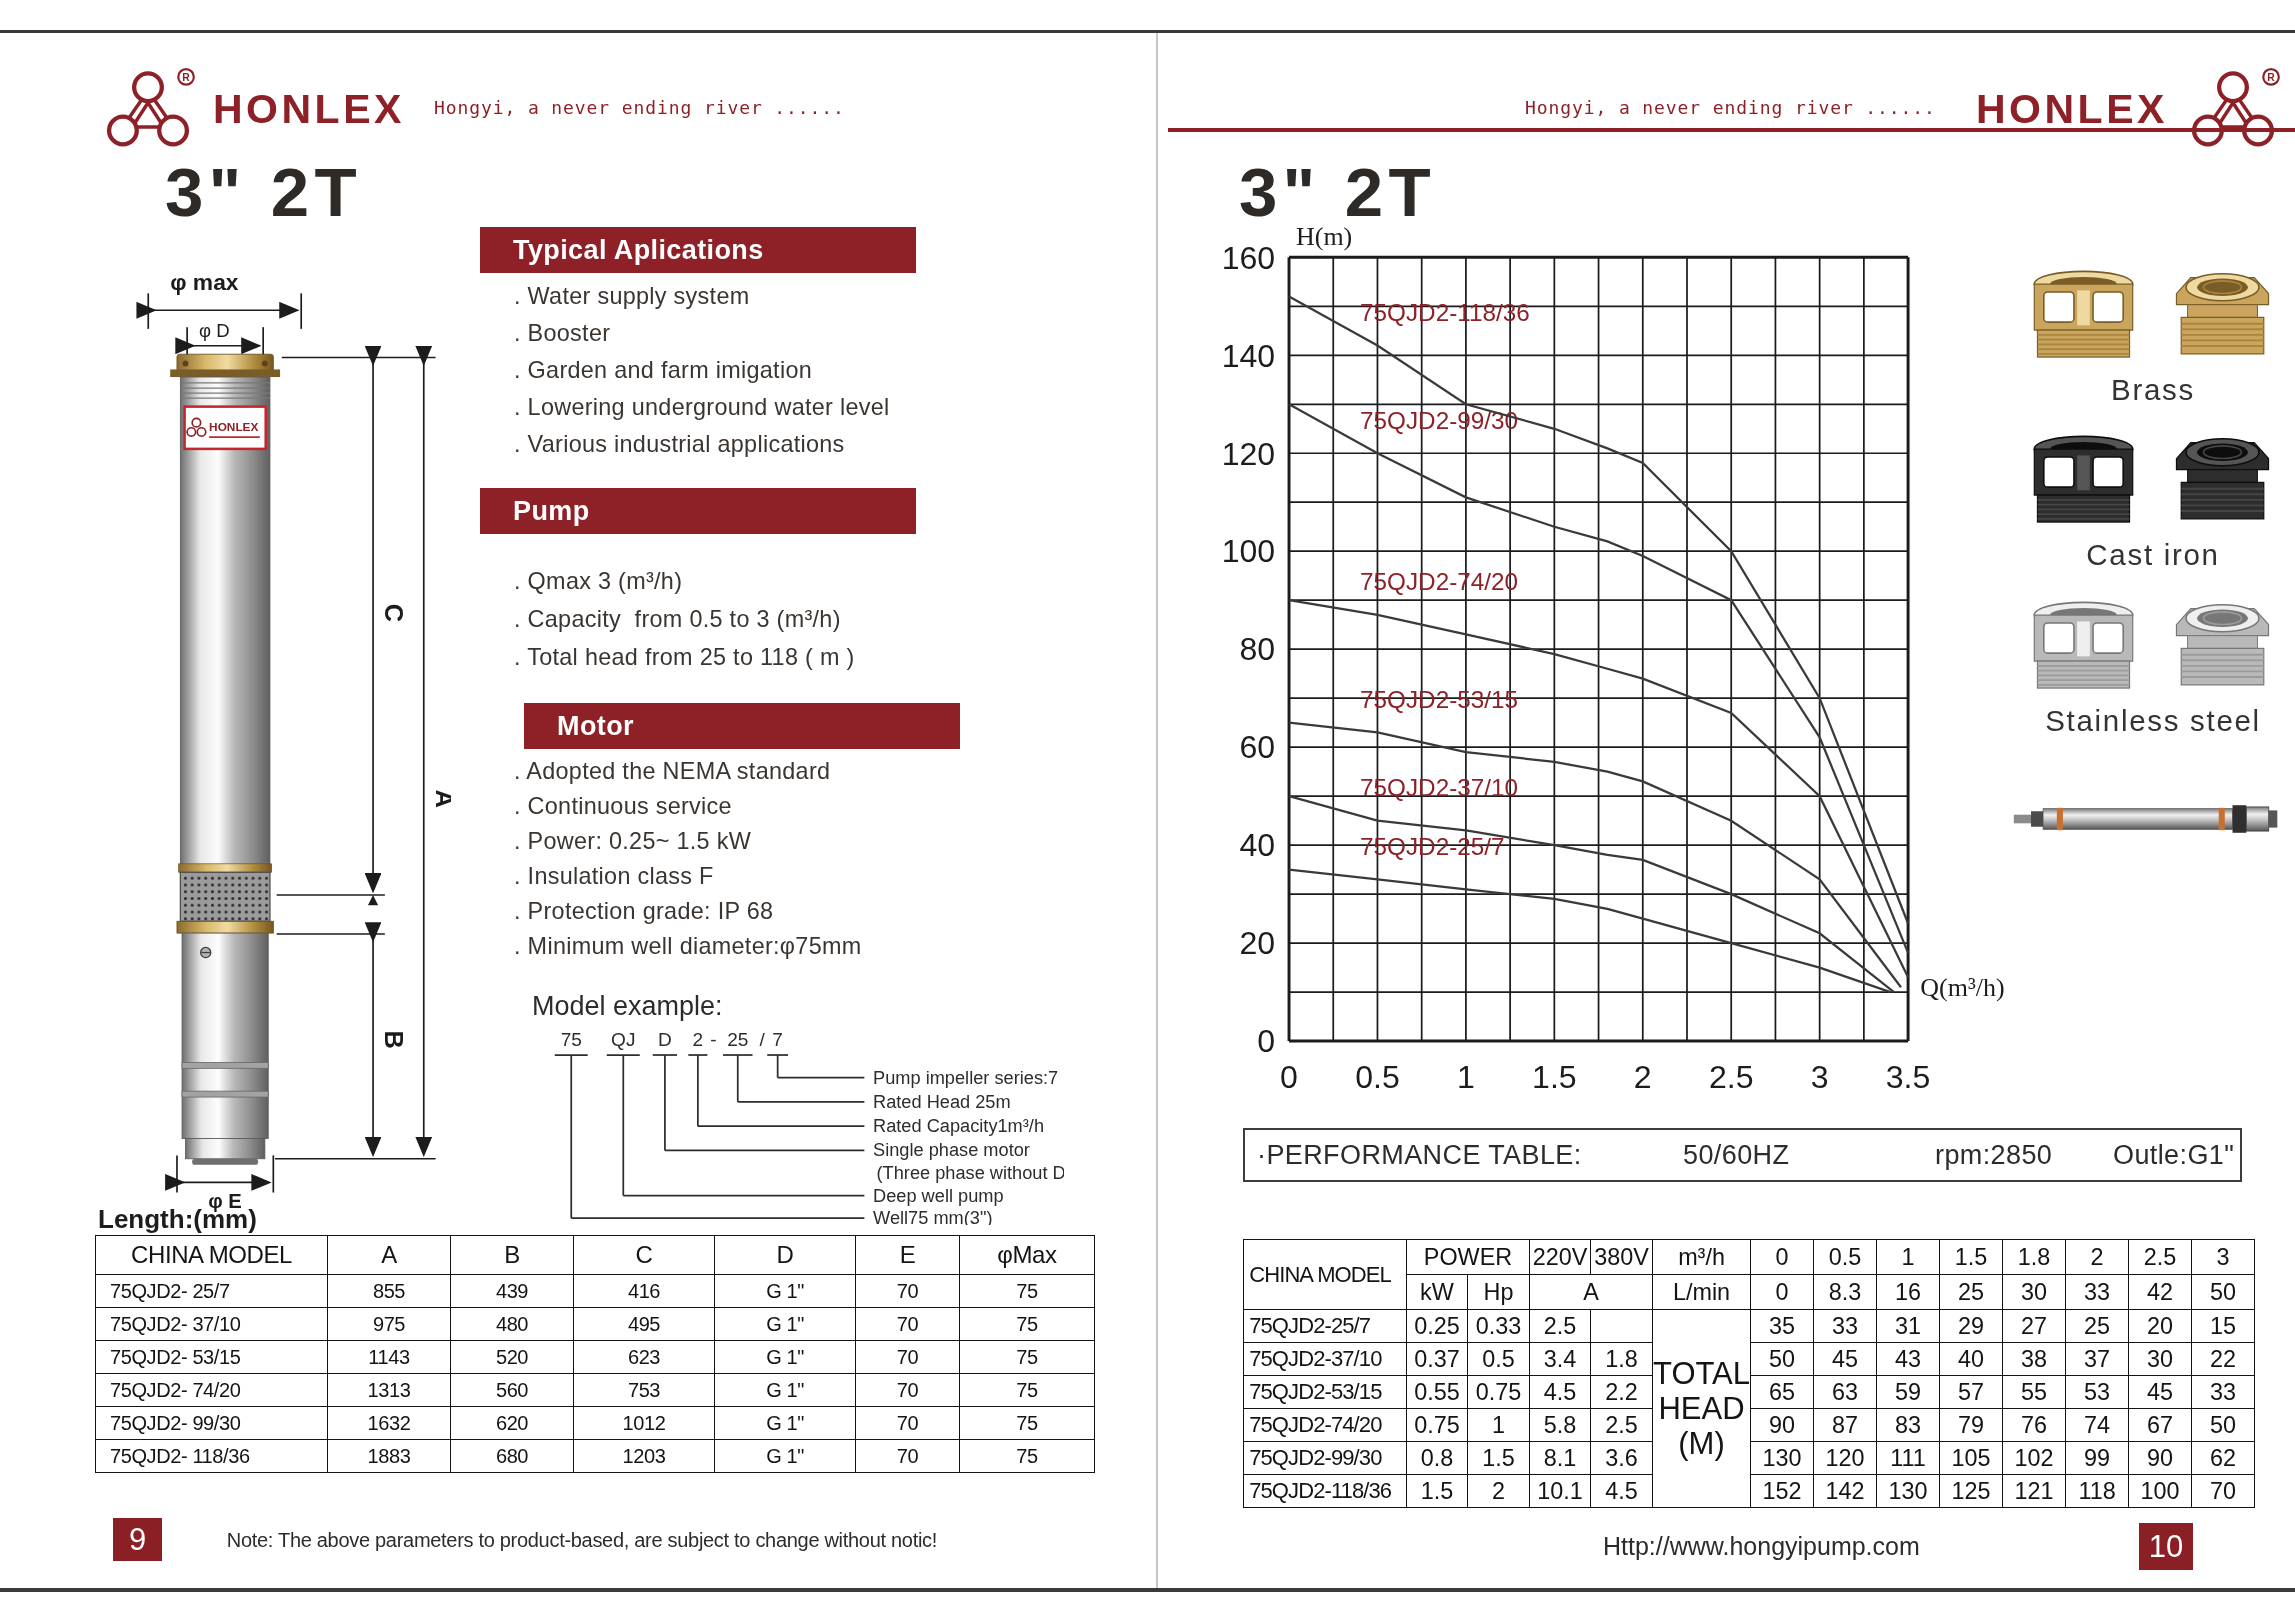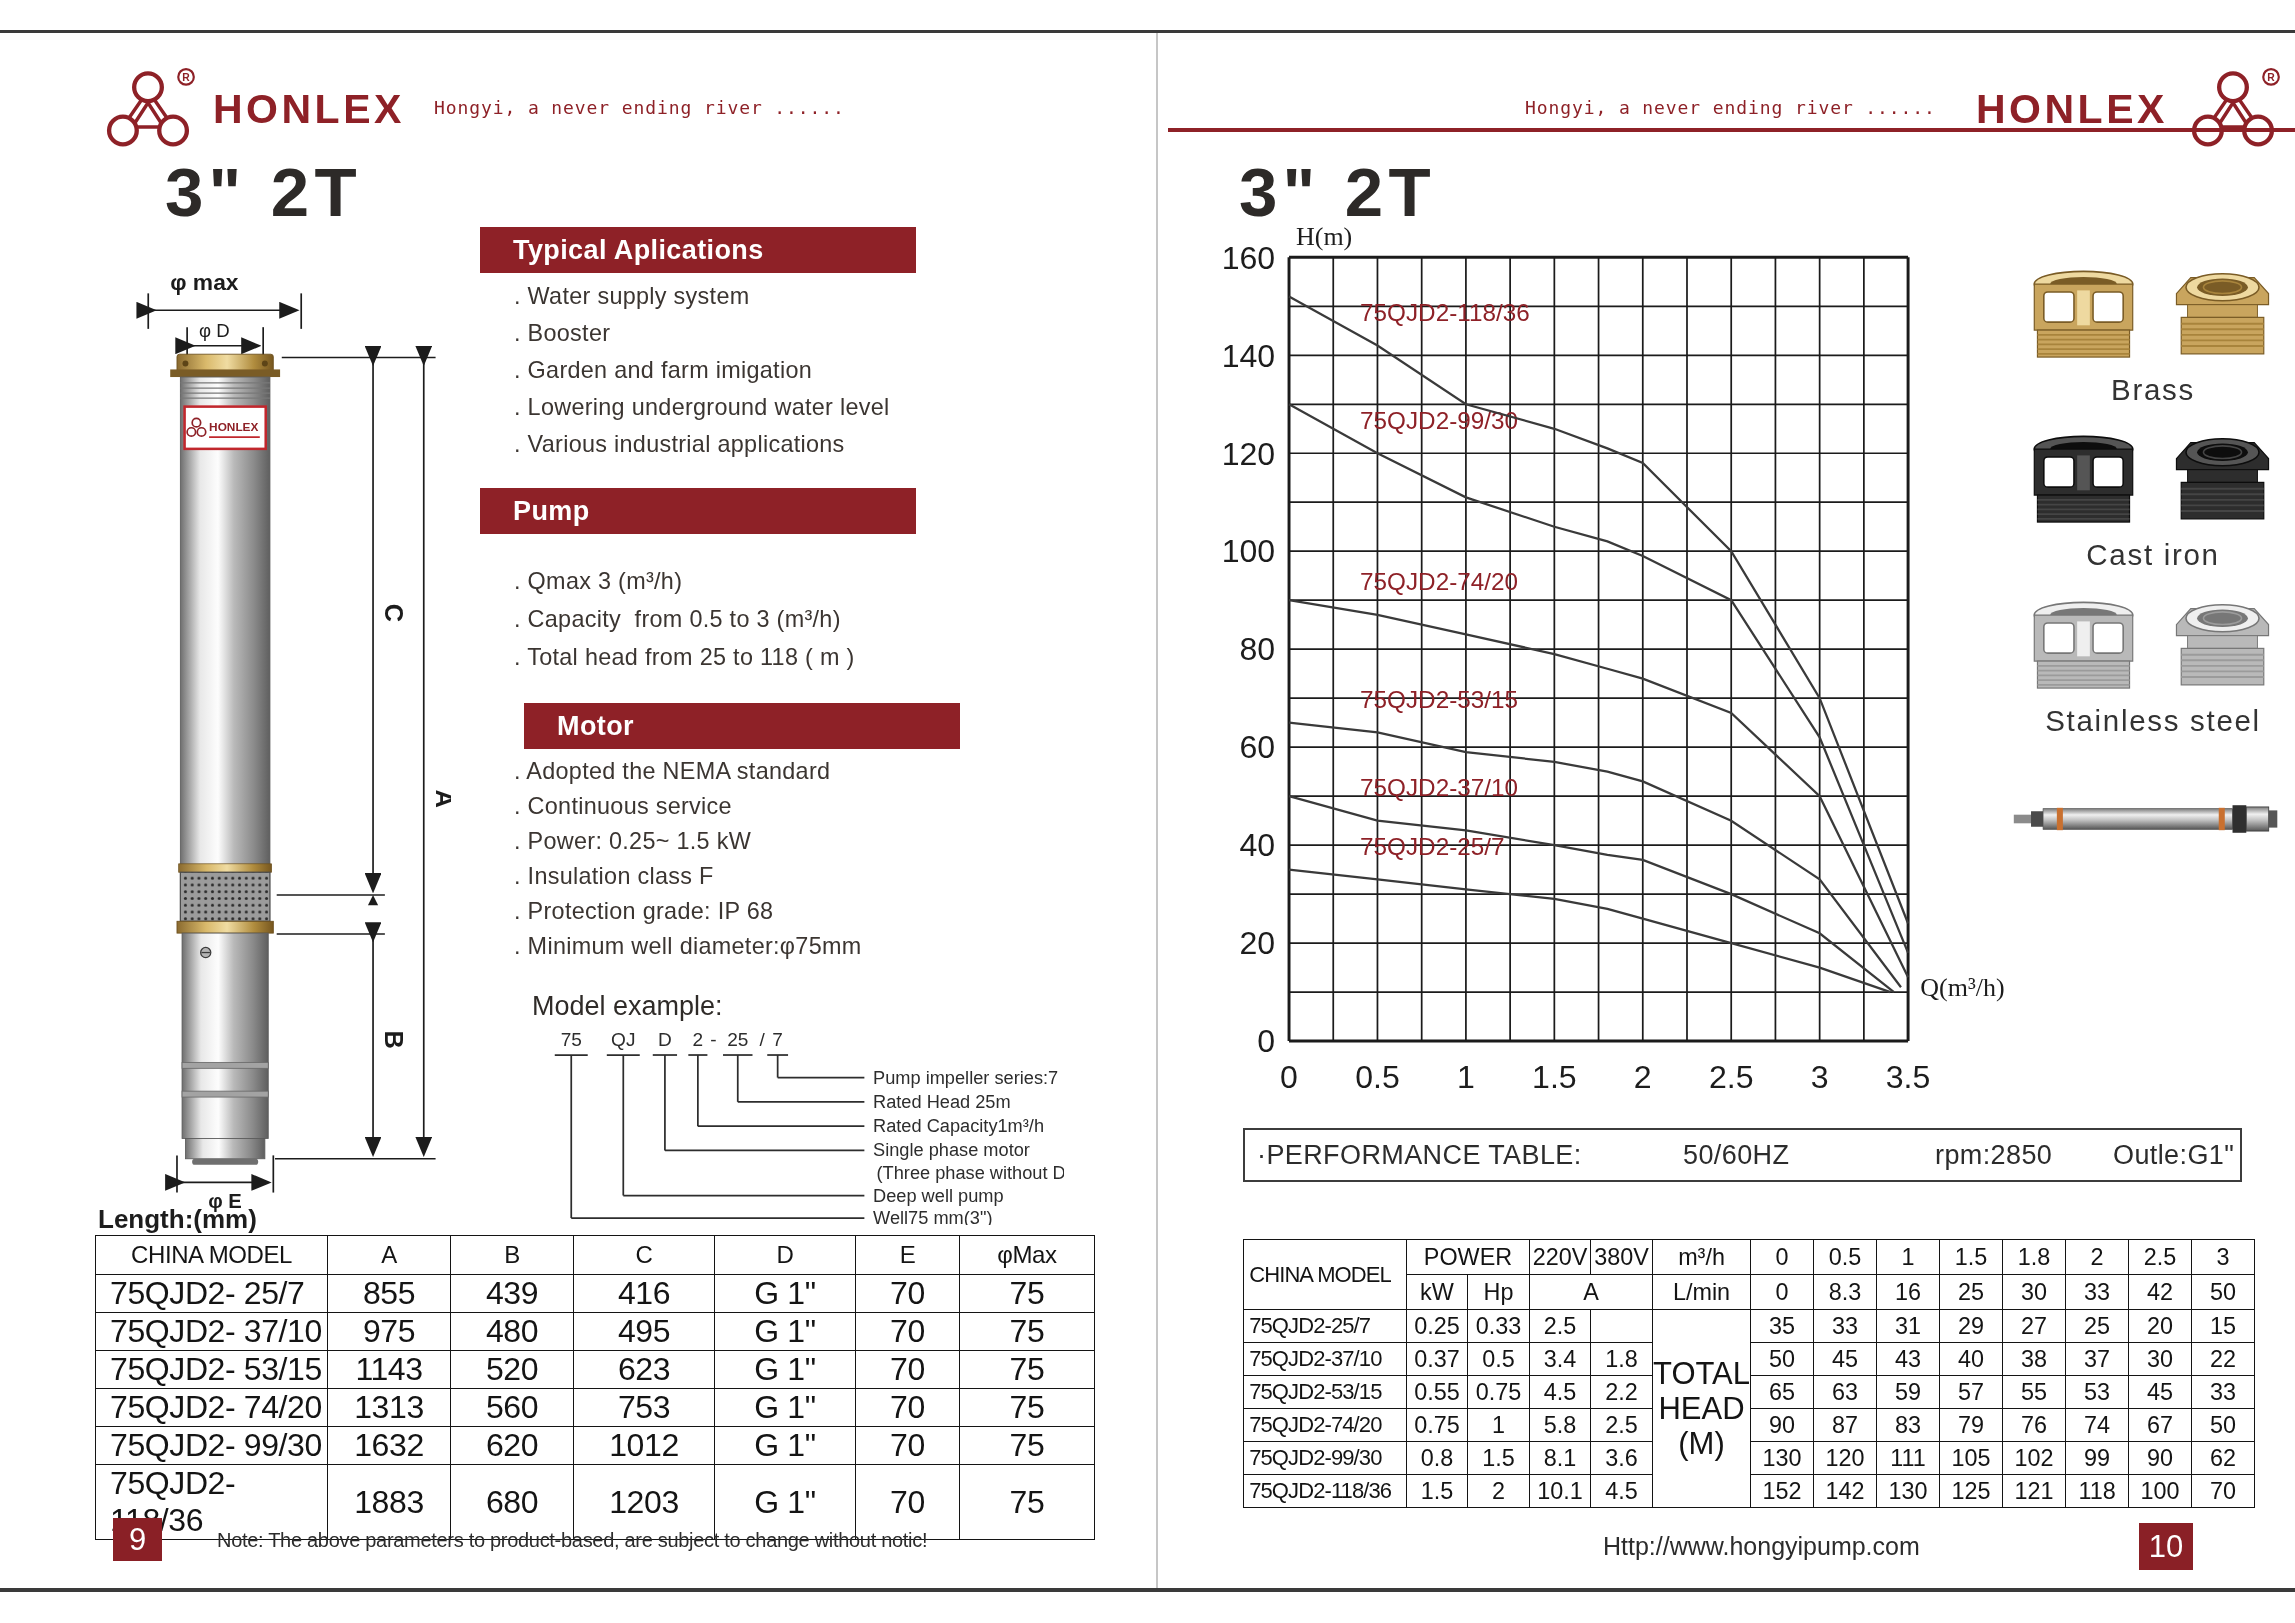--- a/index.html
+++ b/index.html
@@ -33,27 +33,27 @@
   .bullets div{white-space:pre;}
   .list-typical div{line-height:37px;}
   .list-pump div{line-height:38px;}
   .list-motor div{line-height:35px;}
 
   .model-title{position:absolute;left:532px;top:991px;font-size:27px;color:#2f2b28;}
 
   .len-title{position:absolute;left:98px;top:1204px;font-size:26px;font-weight:bold;color:#1d1d1d;}
   table{border-collapse:collapse;}
   .len-table{position:absolute;left:95px;top:1235px;table-layout:fixed;}
-  .len-table th,.len-table td{border:1.7px solid #141414;font-size:32px;font-weight:normal;
+  .len-table th,.len-table td{border:1.7px solid #141414;font-size:20px;font-weight:normal;
       color:#141414;text-align:center;padding:0;letter-spacing:-0.4px;}
   .len-table th{height:38px;font-size:24px;}
   .len-table td{height:32px;}
   .len-table td.model{text-align:left;padding-left:14px;}
 
-  .footer-note{position:absolute;left:217px;top:1529px;width:720px;text-align:left;
+  .footer-note{position:absolute;left:217px;top:1529px;width:720px;text-align:right;
       font-size:20px;color:#2c2c2c;letter-spacing:-0.3px;}
   .page-num{position:absolute;background:#8a2026;color:#fff;display:flex;align-items:center;
       justify-content:center;font-size:31px;}
   .page-num.nine{left:113px;top:1518px;width:49px;height:43px;}
   .page-num.ten{left:2139px;top:1523px;width:54px;height:47px;}
   .footer-url{position:absolute;left:1603px;top:1532px;font-size:25px;color:#2c2c2c;}
 
   
   .chart-wrap{position:absolute;left:1211px;top:219px;}
   .materials{position:absolute;left:2014px;top:253px;width:278px;}

